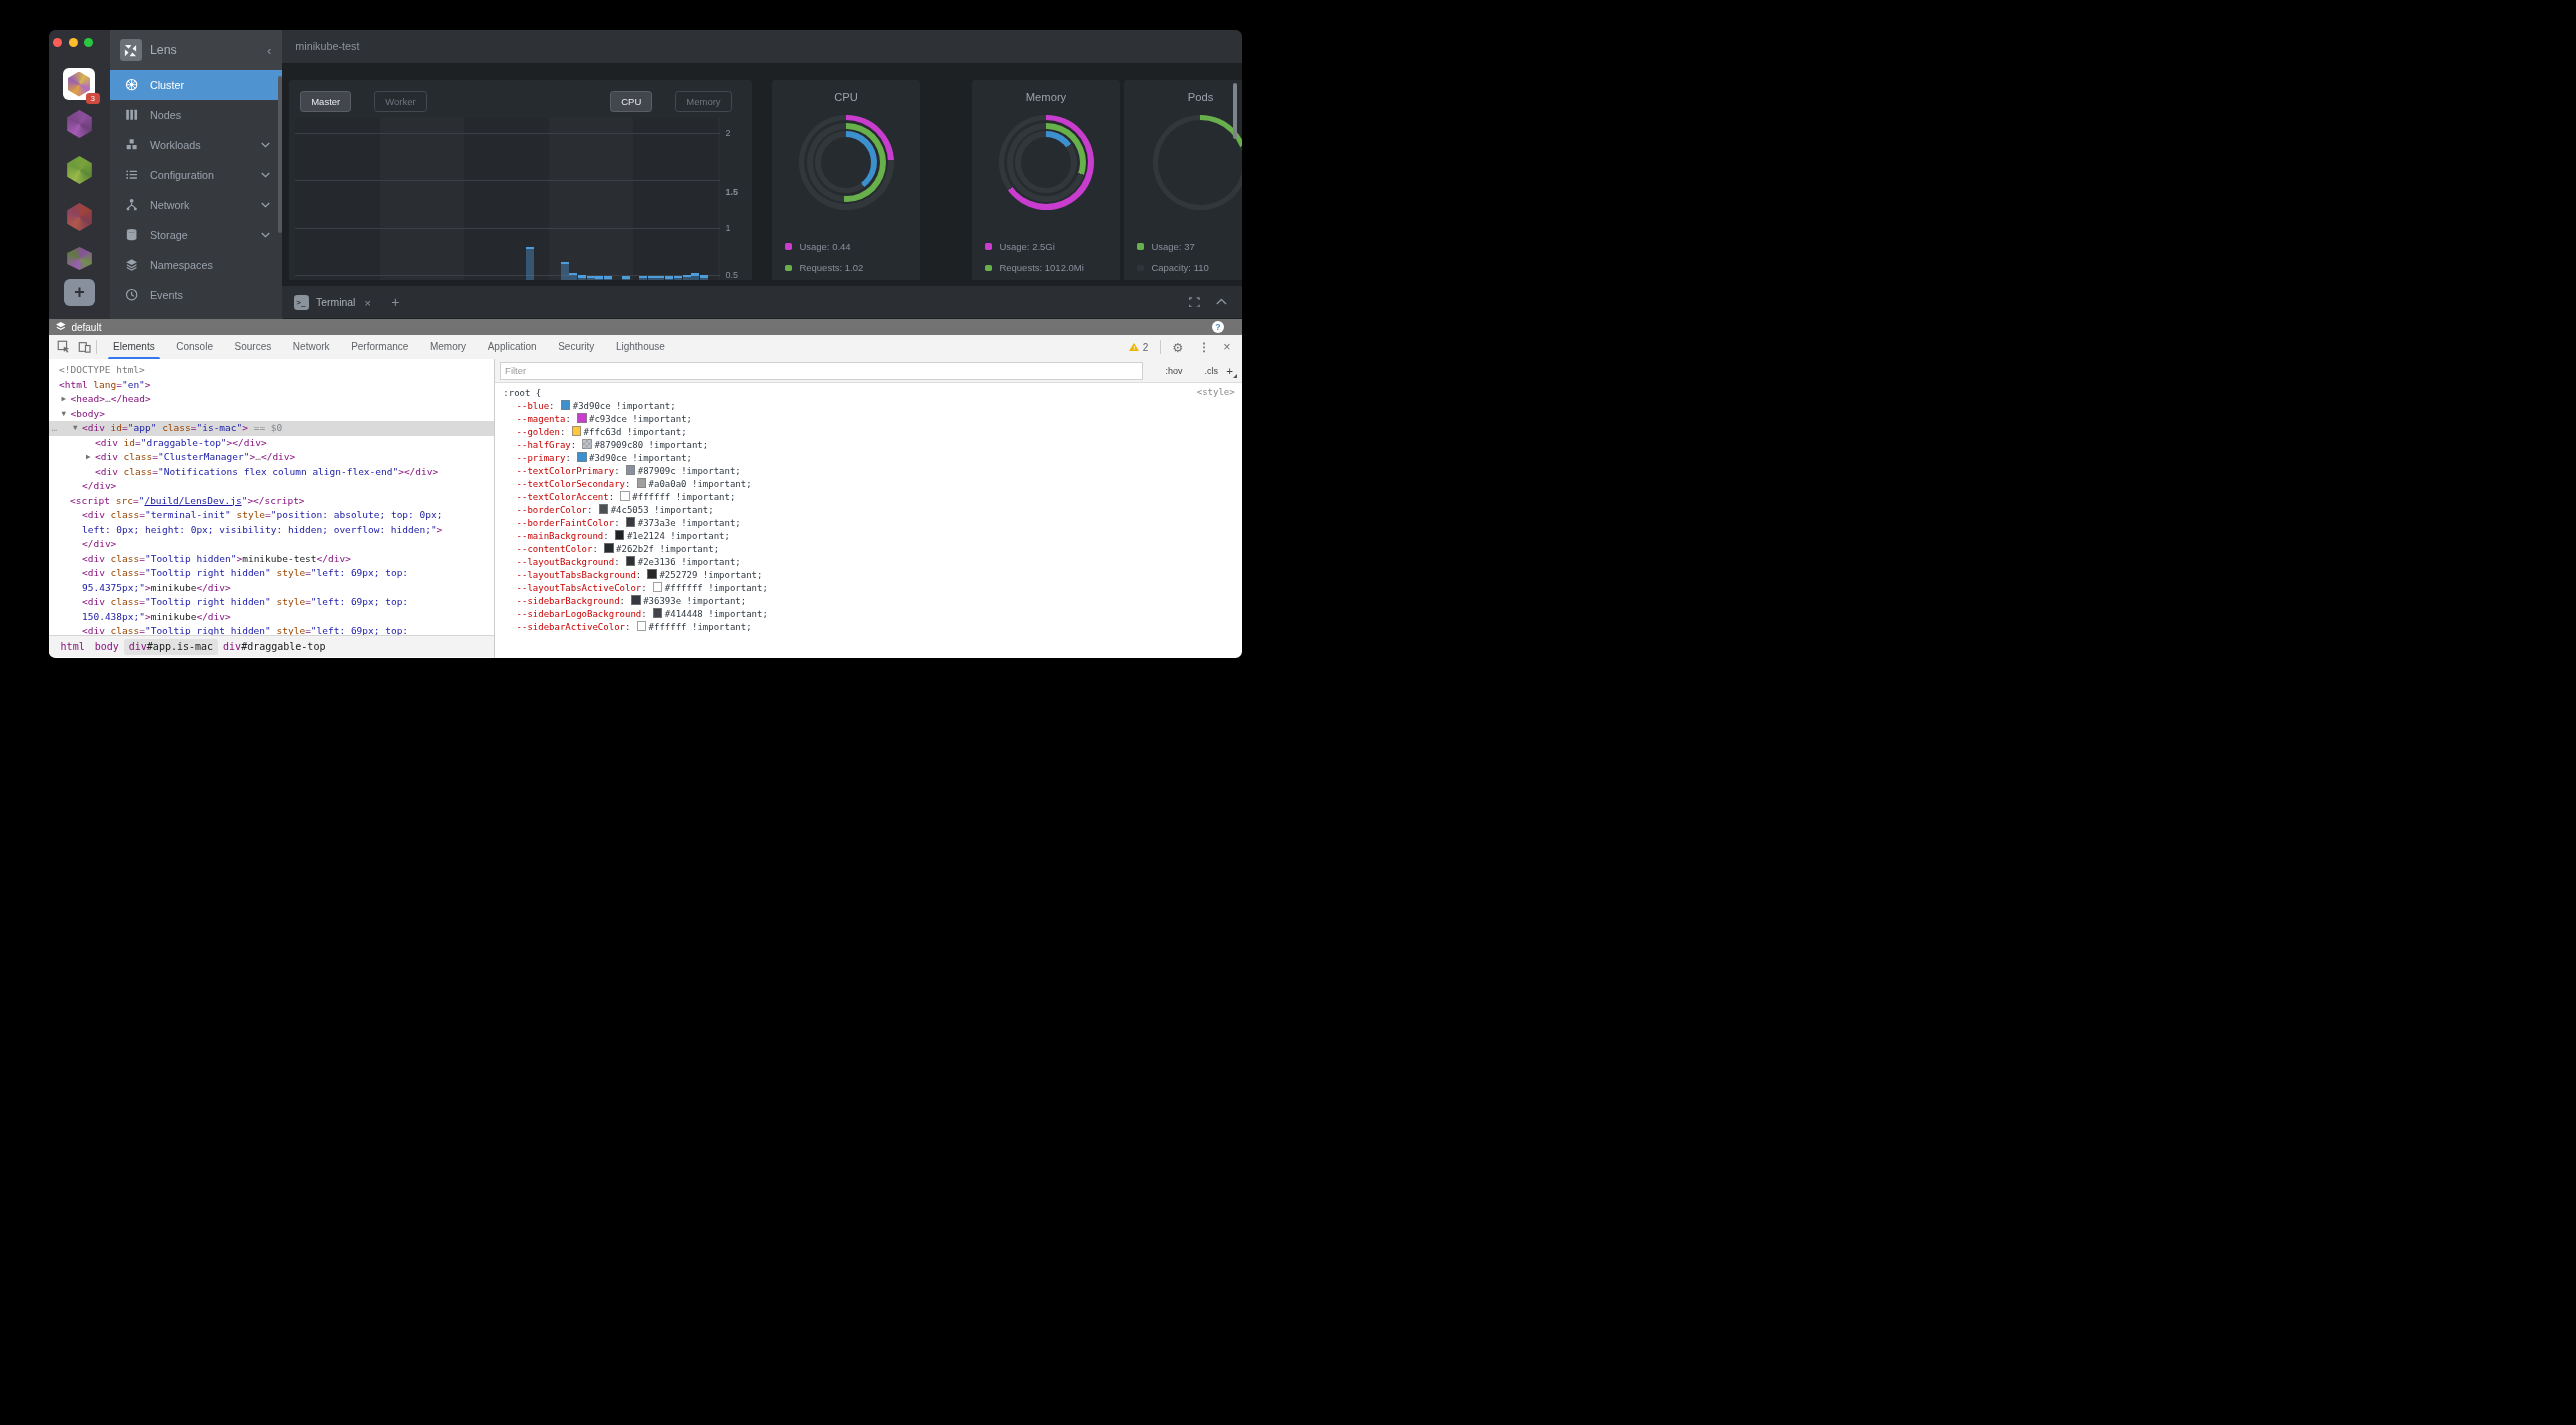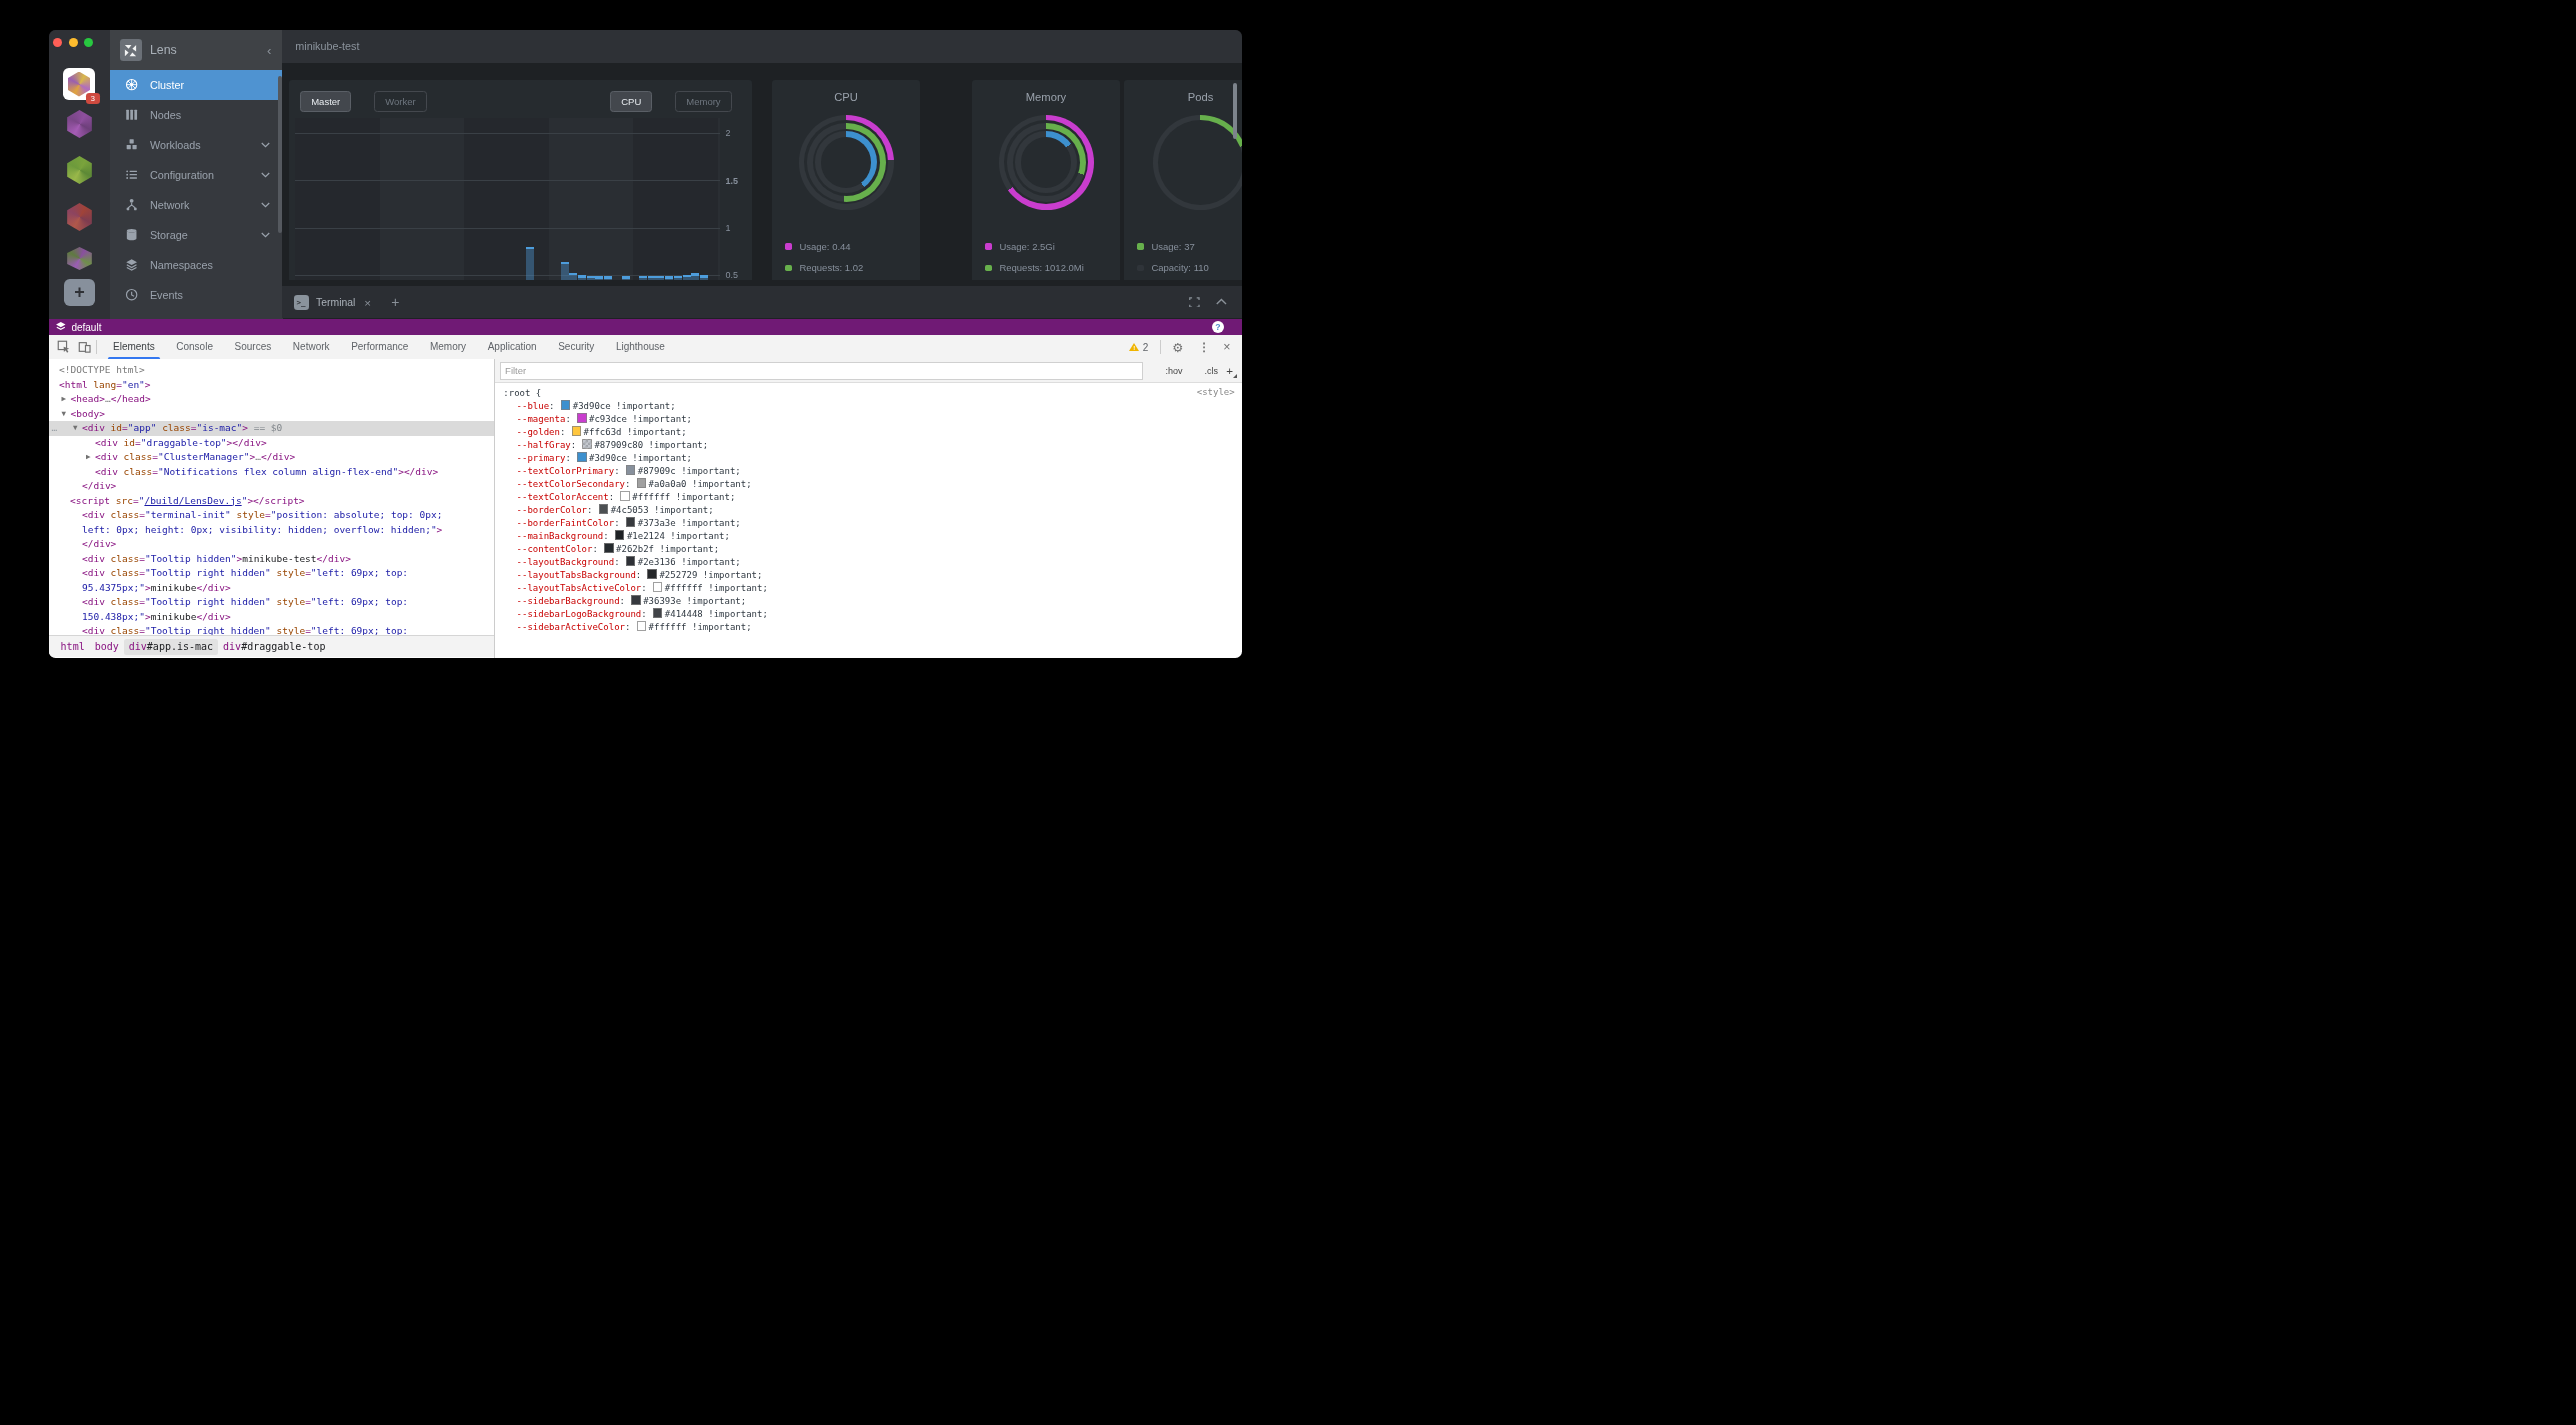--- a/index.html
+++ b/index.html
@@ -59,21 +59,21 @@
   #dockGap{position:absolute;left:0;top:250px;width:960px;height:6.6px;background:#1e2124;}
   #dock{position:absolute;left:0;top:256px;width:960px;height:32px;background:#2b2e33;display:flex;align-items:center;}
   #termIcon{width:15px;height:15px;border-radius:3.3px;background:#8a939c;color:#2b2e33;font-family:"DejaVu Sans Mono",monospace;
             font-size:7.5px;font-weight:bold;display:flex;align-items:center;justify-content:center;margin-left:11.6px;}
   #termLabel{color:#aab1b9;font-size:10.4px;margin-left:7.5px;}
   #termClose{color:#8a9199;font-size:11.6px;margin-left:9px;}
   #termAdd{color:#8a9199;font-size:14px;margin-left:20px;}
   #dockRight{margin-left:auto;margin-right:15px;display:flex;gap:16.6px;align-items:center;color:#8a9199;}
 
   
-  #nsbar{position:absolute;left:0;top:289px;width:1193px;height:16px;background:#701a75;display:flex;align-items:center;}
+  #nsbar{position:absolute;left:0;top:289px;width:1193px;height:16px;background:#737373;display:flex;align-items:center;}
   #nsLabel{color:#fff;font-size:10px;margin-left:5px;}
   #nsHelp{margin-left:auto;margin-right:18px;width:12.4px;height:12.4px;border-radius:50%;background:#fff;color:#4e8cc8;
           font-size:8.7px;font-weight:bold;display:flex;align-items:center;justify-content:center;}
 
   
   #dtToolbar{position:absolute;left:0;top:305px;width:1193px;height:25px;background:#f3f3f3;
              border-bottom:0.8px solid #d5d5d5;box-sizing:border-box;display:flex;align-items:center;}
   .dt-ico{color:#6f6f6f;display:flex;align-items:center;}
   .vsep{width:0.8px;height:13.3px;background:#ccc;margin:0 5px;}
   .dt-tab{font-size:10px;color:#5f6368;padding:0 5px;height:25px;line-height:24px;position:relative;margin:0 5.8px;}
@@ -331,21 +331,21 @@
               <div class="bar" style="left: 396px; height: 6.6px;">
                 <i></i>
               </div>
               <div class="bar" style="left: 405px; height: 4.3px;">
                 <i></i>
               </div>
             </div>
           <div id="ticks">
               <div class="tick" style="top: 195px;">0.5</div>
               <div class="tick" style="top: 148px;">1</div>
-              <div class="tick" style="top: 101px; font-weight: bold;">1.5</div>
+              <div class="tick" style="top: 112px; font-weight: bold;">1.5</div>
               <div class="tick" style="top: 53px;">2</div>
             </div>
         </div>
         <div id="donuts">
             <div class="card donut-card" style="left: 490px; width: 148px;">
               <div class="donut-title">CPU</div>
               <div class="donut-box">
                 <div class="ring" style="width: 95px; height: 95px; padding: 5.8px; background: conic-gradient(rgb(201, 61, 206) 0deg, rgb(201, 61, 206) 24%, rgb(50, 55, 60) 24%, rgb(50, 55, 60) 100%);">
                   <div class="ring" style="width: 84px; height: 84px; background: rgb(38, 43, 47); padding: 2.5px;">
                     <div class="ring" style="width: 79px; height: 79px; padding: 5.8px; background: conic-gradient(rgb(103, 176, 76) 0deg, rgb(103, 176, 76) 51%, rgb(50, 55, 60) 51%, rgb(50, 55, 60) 100%);">

